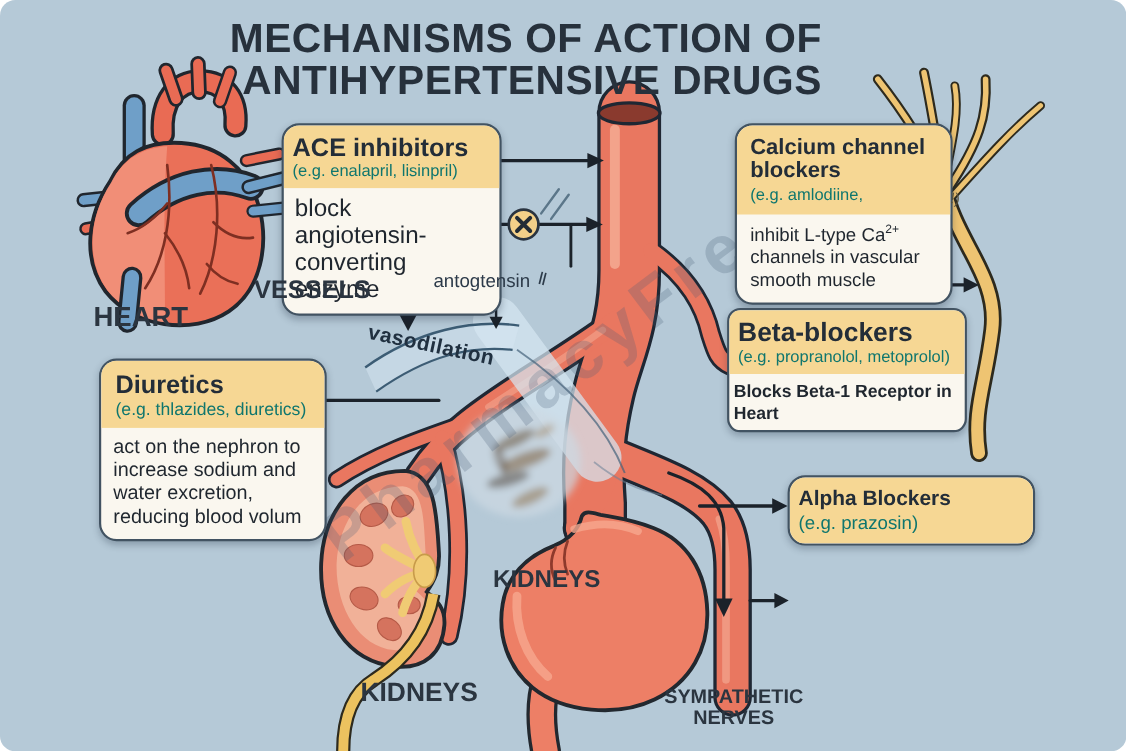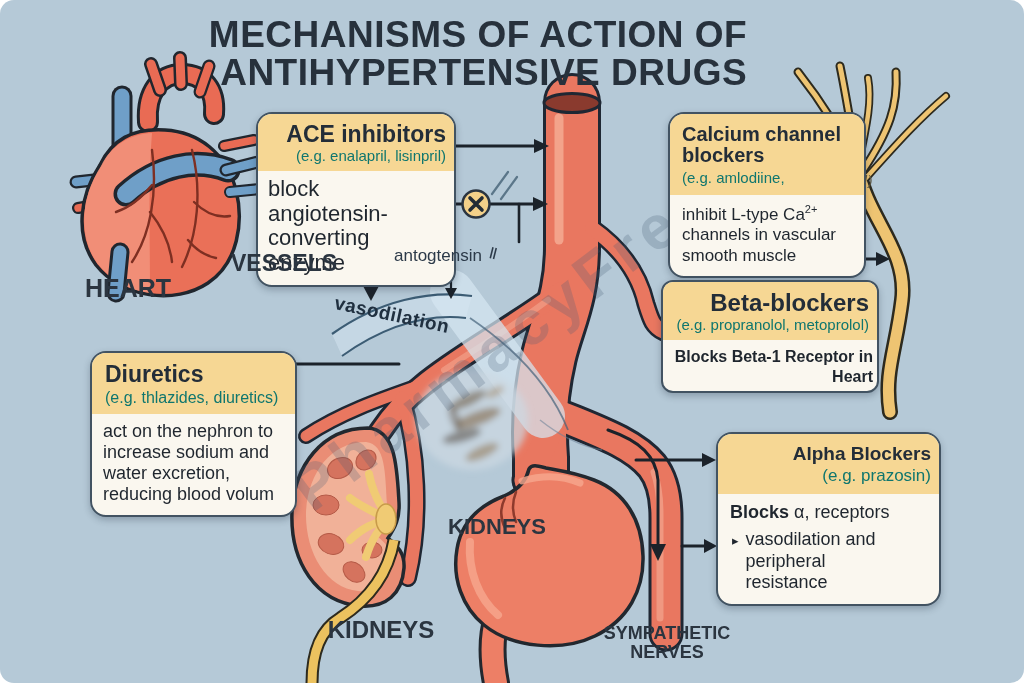--- a/index.html
+++ b/index.html
@@ -21,40 +21,40 @@
 
   
   .box{
     position:absolute;border:2.5px solid #425362;border-radius:16px;
     background:#faf7ef;box-shadow:0 3px 7px rgba(25,38,56,.28);overflow:hidden;
   }
   .box-header{background:#f6d794;padding:8px 8px 6px;}
   .box-title{font-weight:800;color:#232d38;line-height:1.05;}
   .box-example{color:#0f766e;line-height:1.1;margin-top:2px;}
   .box-body{padding:6px 10px 9px;color:#1f262e;line-height:1.13;}
-  .center{text-align:right;}
+  .center{text-align:left;}
   sup.ca{font-size:11px;vertical-align:super;}
 
   .ace-box{left:256px;top:112px;width:196px;}
   .ace-box .box-title{font-size:23px;}
   .ace-box .box-example{font-size:15px;}
   .ace-box .box-body{font-size:22px;}
 
   .ccb-box{left:668px;top:112px;width:194px;}
   .ccb-box .box-header{padding:10px 6px 8px 12px;}
   .ccb-box .box-title{font-size:20px;}
   .ccb-box .box-example{font-size:15px;margin-top:4px;}
   .ccb-box .box-body{font-size:17px;padding:8px 17px 10px 12px;line-height:1.22;}
 
   .beta-box{left:661px;top:280px;width:214px;border-radius:12px;}
   .beta-box .box-title{font-size:24px;}
   .beta-box .box-example{font-size:15px;}
   .beta-box .box-body{font-size:16px;font-weight:800;padding:7px 4px 4px;line-height:1.25;}
 
-  .diu-box{left:90px;top:326px;width:203px;margin-top:25px;}
+  .diu-box{left:90px;top:326px;width:203px;}
   .diu-box .box-header{padding:9px 8px 7px 13px;}
   .diu-box .box-title{font-size:23px;}
   .diu-box .box-example{font-size:16px;margin-top:3px;}
   .diu-box .box-body{font-size:18px;padding:7px 8px 10px 11px;line-height:1.17;}
 
   .alpha-box{left:716px;top:432px;width:221px;}
   .alpha-box .box-header{padding:10px 8px 8px;}
   .alpha-box .box-title{font-size:19px;}
   .alpha-box .box-example{font-size:17px;margin-top:3px;}
   .alpha-box .box-body{font-size:18px;padding:8px 8px 10px 12px;line-height:1.2;}
@@ -314,29 +314,20 @@
       <div class="box-example">(e.g. thlazides, diuretics)</div>
     </div>
     <div class="box-body">act on the nephron to increase sodium and water excretion, reducing blood volum</div>
   </div>
 
   <div class="box alpha-box">
     <div class="box-header center">
       <div class="box-title">Alpha Blockers</div>
       <div class="box-example">(e.g. prazosin)</div>
     </div>
-    <div class="box-body">
-      <div>
-        <b>Blocks</b><span> α, receptors</span>
-      </div>
-      <div class="alpha-bullet-row">
-        <span class="tri">▸</span>
-        <span class="alpha-bullet-text">vasodilation and peripheral resistance</span>
-      </div>
-    </div>
   </div>
 
   <div class="lbl lbl-heart">HEART</div>
   <div class="lbl lbl-vessels">VESSELS</div>
   <div class="lbl lbl-kidneys-c">KIDNEYS</div>
   <div class="lbl lbl-kidneys-l">KIDNEYS</div>
   <div class="lbl lbl-symp">
     <div>SYMPATHETIC</div>
     <div>NERVES</div>
   </div>

